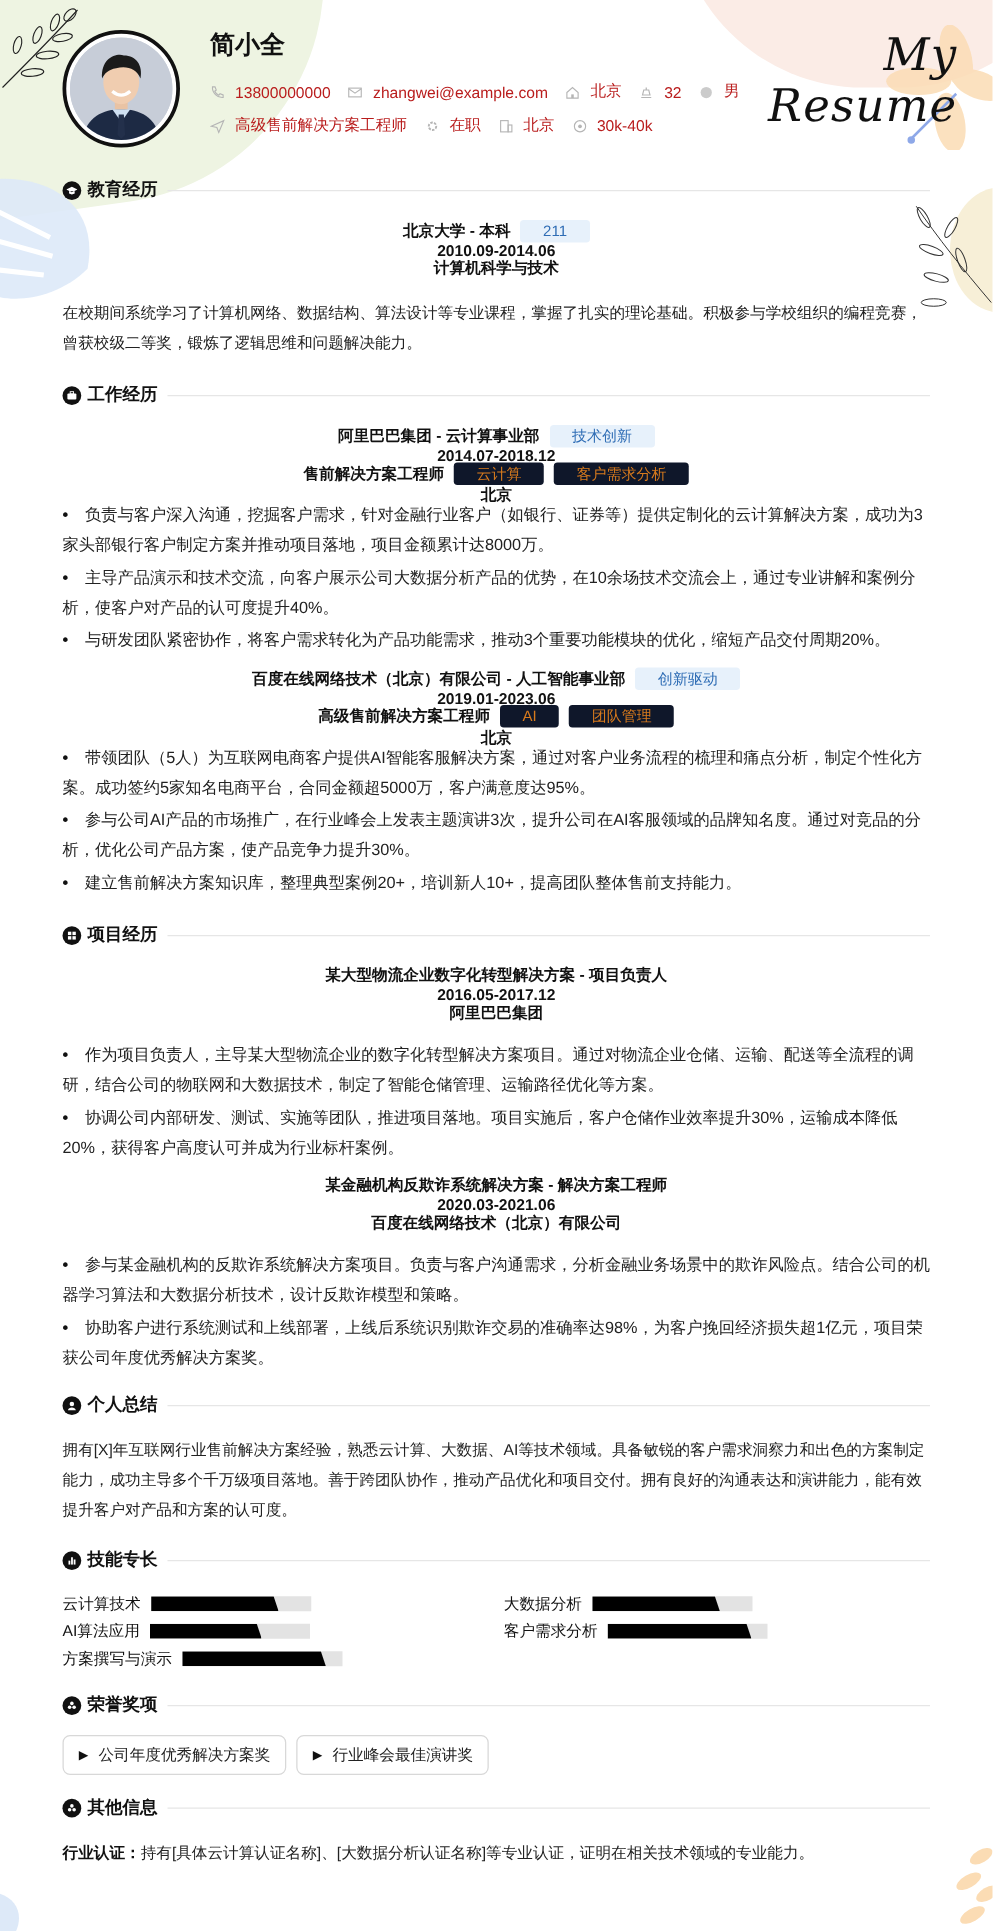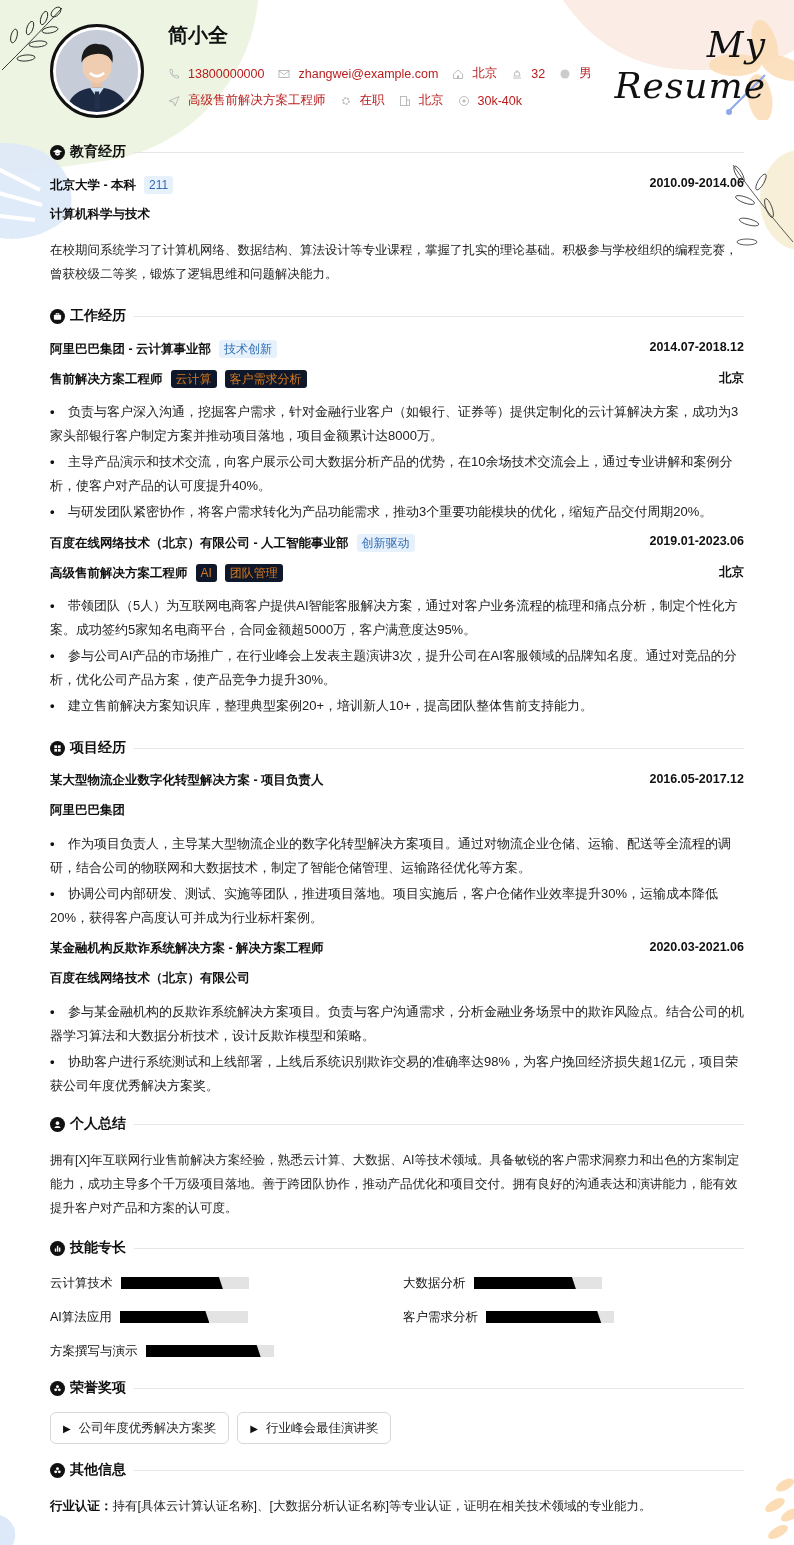--- a/index.html
+++ b/index.html
@@ -68,43 +68,43 @@
   }
   .section-icon {
     width: 15px; height: 15px; border-radius: 50%; background: #111;
     display: inline-flex; align-items: center; justify-content: center; margin-right: 5px;
     color: #fff;
   }
   .section-icon svg { width: 9px; height: 9px; }
   .section-title { font-size: 14px; font-weight: bold; color: #111; margin-right: 8px; }
   .section-line { flex: 1; height: 1px; background: #e6e6e6; }
 
-  .row { display: flex; justify-content: space-between; align-items: flex-start; height: 30px; }
+  .row { display: flex; justify-content: space-between; align-items: center; height: 30px; flex-direction: column; }
   .row-left { display: flex; align-items: center; }
   .strong { font-size: 12.5px; font-weight: bold; color: #111; }
   .date { font-size: 12.5px; font-weight: bold; color: #111; }
   .tag {
-    display: inline-block; font-size: 12px; padding: 1px 5px; border-radius: 3px;
+    display: inline-block; font-size: 12px; padding: 1px 18px; border-radius: 3px;
     margin-left: 8px; line-height: 16px;
   }
   .tag.blue { background: #e7f1fb; color: #2f6db5; }
   .tag.orange { background: #0f172a; color: #d77a1d; }
   .para { font-size: 12.5px; line-height: 24px; color: #222; }
   .bullets { list-style: none; }
   .bullets li {
     font-size: 13px; line-height: 24px; color: #222; position: relative;
     padding-left: 0; margin-bottom: 2px;
   }
   .bullets li::before {
     content: "•"; display: inline-block; width: 18px; color: #111; font-weight: bold;
   }
   .block { margin-bottom: 10px; }
   .section { margin-bottom: 14px; }
 
-  .skills { display: grid; grid-template-columns: 353px 341px; row-gap: 12px; margin-top: 4px; margin-bottom: 8px; }
+  .skills { display: grid; grid-template-columns: 353px 341px; row-gap: 0; margin-top: 4px; margin-bottom: 8px; }
   .skill { display: flex; align-items: center; height: 22px; }
   .skill-label { font-size: 12.5px; color: #111; margin-right: 8px; white-space: nowrap; }
   .skill-bar { position: relative; width: 128px; height: 12px; background: #e3e3e3; }
   .skill-fill {
     position: absolute; left: 0; top: 0; height: 12px; background: #000;
     clip-path: polygon(0 0, calc(100% - 4px) 0, 100% 100%, 0 100%);
   }
 
   .awards { display: flex; margin-top: 2px; margin-bottom: 14px; }
   .award {

